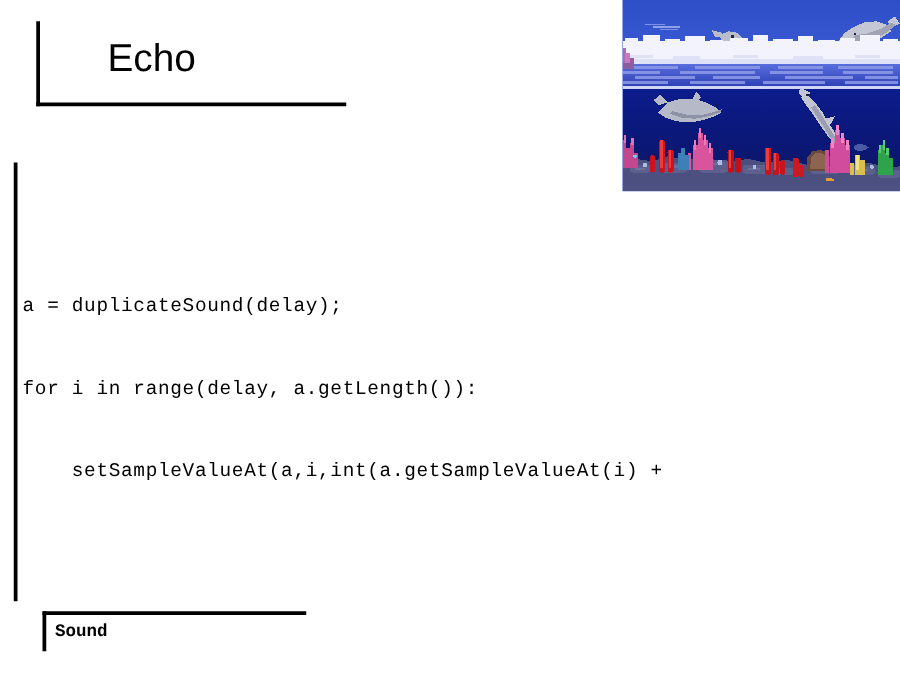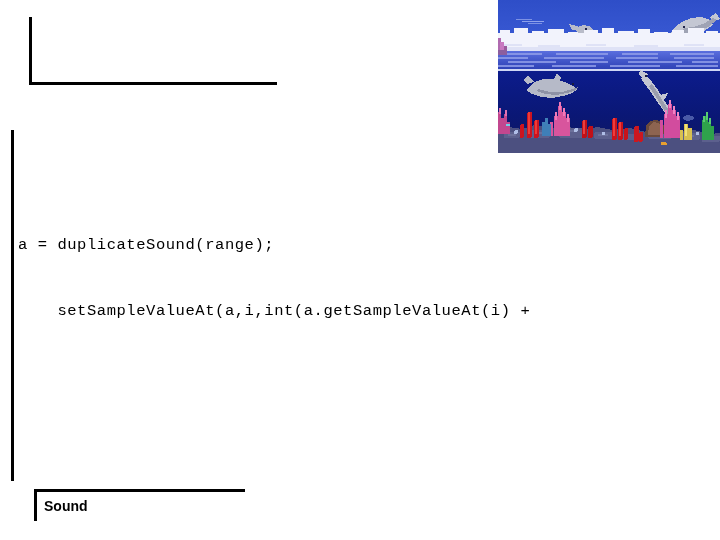--- a/index.html
+++ b/index.html
@@ -95,21 +95,21 @@
     left: 34px;
     top: 489px;
     width: 3px;
     height: 32px;
     background: #000000;
   }
   #foot-label {
     position: absolute;
     left: 44px;
     top: 498px;
-    font-family: Liberation Sans, sans-serif;
+    font-family: Liberation Mono, monospace;
     font-weight: bold;
     font-size: 14px;
     line-height: 17px;
     color: #000000;
     white-space: nowrap;
   }
 
   
   #reef-picture {
     position: absolute;
@@ -122,25 +122,27 @@
   }
   #reef-picture svg { display: block; }
 </style>
 </head>
 <body>
 
 <div id="slide">
 
   <div class="title-rule-v"></div>
   <div class="title-rule-h"></div>
+  <div id="slide-title">Echo</div>
 
   <div class="body-rule-v"></div>
 
   <div id="code-block">
-    <div class="code-line">a = duplicateSound(range);</div>
+    <div class="code-line">a = duplicateSound(delay);</div>
+    <div class="code-line">for i in range(delay, a.getLength()):</div>
     <div class="code-line">    setSampleValueAt(a,i,int(a.getSampleValueAt(i) +</div>
     
   </div>
 
   <div class="foot-rule-h"></div>
   <div class="foot-rule-v"></div>
   <div id="foot-label">Sound</div>
 
   <div id="reef-picture" title="Pixel-art underwater scene: dolphins leaping over ocean waves above, two dolphins swimming underwater below, colorful coral reef on the sea floor">
     <svg width="222" height="153" viewBox="0 0 222 153" shape-rendering="crispEdges">

